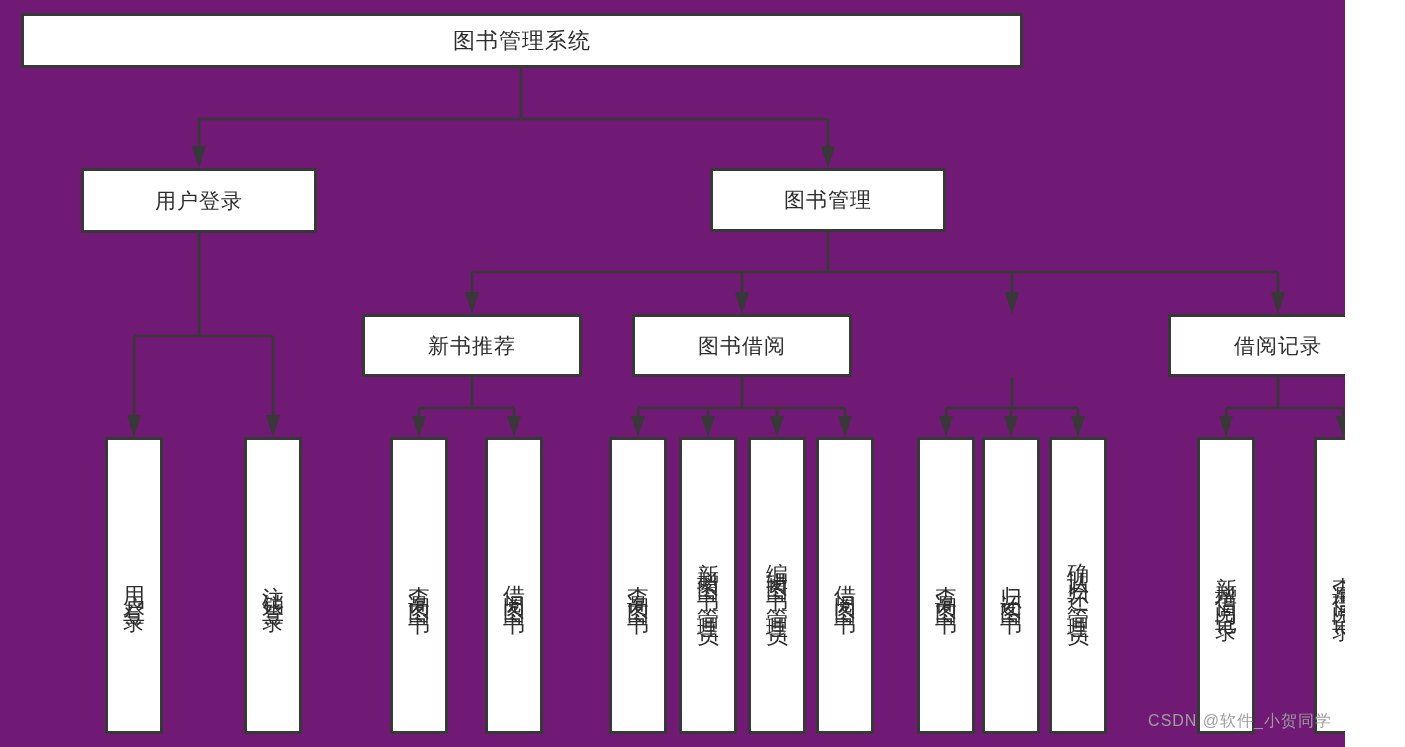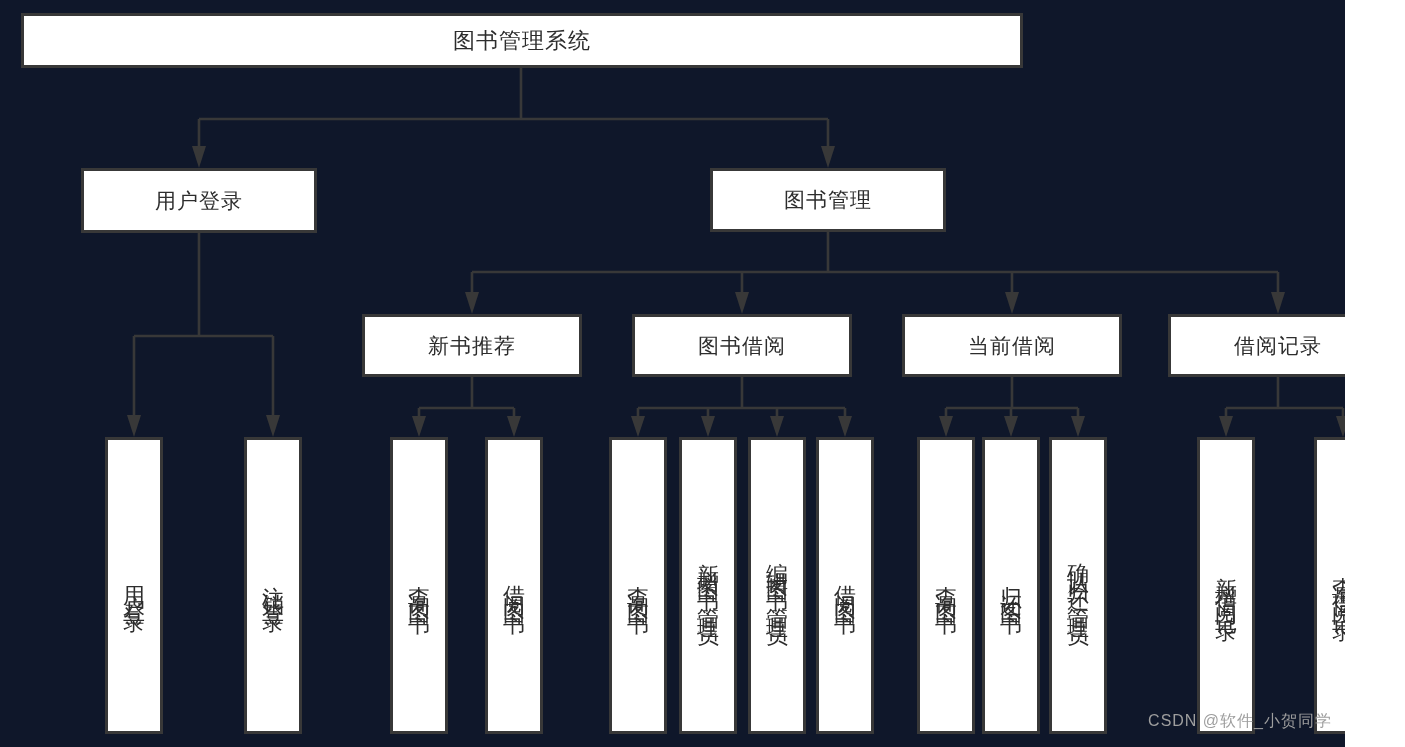--- a/index.html
+++ b/index.html
@@ -1,20 +1,20 @@
 <!DOCTYPE html>
 <html style="--line: #383838; --text: #2d2d2d; --watermark: #9e9e9e;"><head>
 <meta charset="utf-8">
 <style>
   html, body { margin: 0; padding: 0; background: #ffffff; }
   .canvas {
     position: relative;
     width: 1345px;
     height: 747px;
-    background: #0f172a;
+    background: #701a75;
     font-family: "Liberation Sans", "DejaVu Sans", sans-serif;
     overflow: hidden;
   }
   .connectors {
     position: absolute;
     left: 0; top: 0;
     width: 1405px; height: 747px;
     pointer-events: none;
   }
   .box {
@@ -120,23 +120,20 @@
   <div class="box box-h" style="left:710px; top:168px; width:236px; height:64px;">
     <span class="lbl">图书管理</span>
   </div>
 
   <div class="box box-h" style="left:362px; top:314px; width:220px; height:63px;justify-content:center;">
     <span class="lbl">新书推荐</span>
   </div>
   <div class="box box-h" style="left:632px; top:314px; width:220px; height:63px;justify-content:center;">
     <span class="lbl">图书借阅</span>
   </div>
-  <div class="box box-h" style="left:902px; top:314px; width:220px; height:63px;">
-    <span class="lbl">当前借阅</span>
-  </div>
   <div class="box box-h" style="left:1168px; top:314px; width:220px; height:63px;">
     <span class="lbl">借阅记录</span>
   </div>
 
   <div class="box box-v" style="left:105px;">
     <span class="lbl">用户登录</span>
   </div>
   <div class="box box-v" style="left:244px;">
     <span class="lbl">注销登录</span>
   </div>

